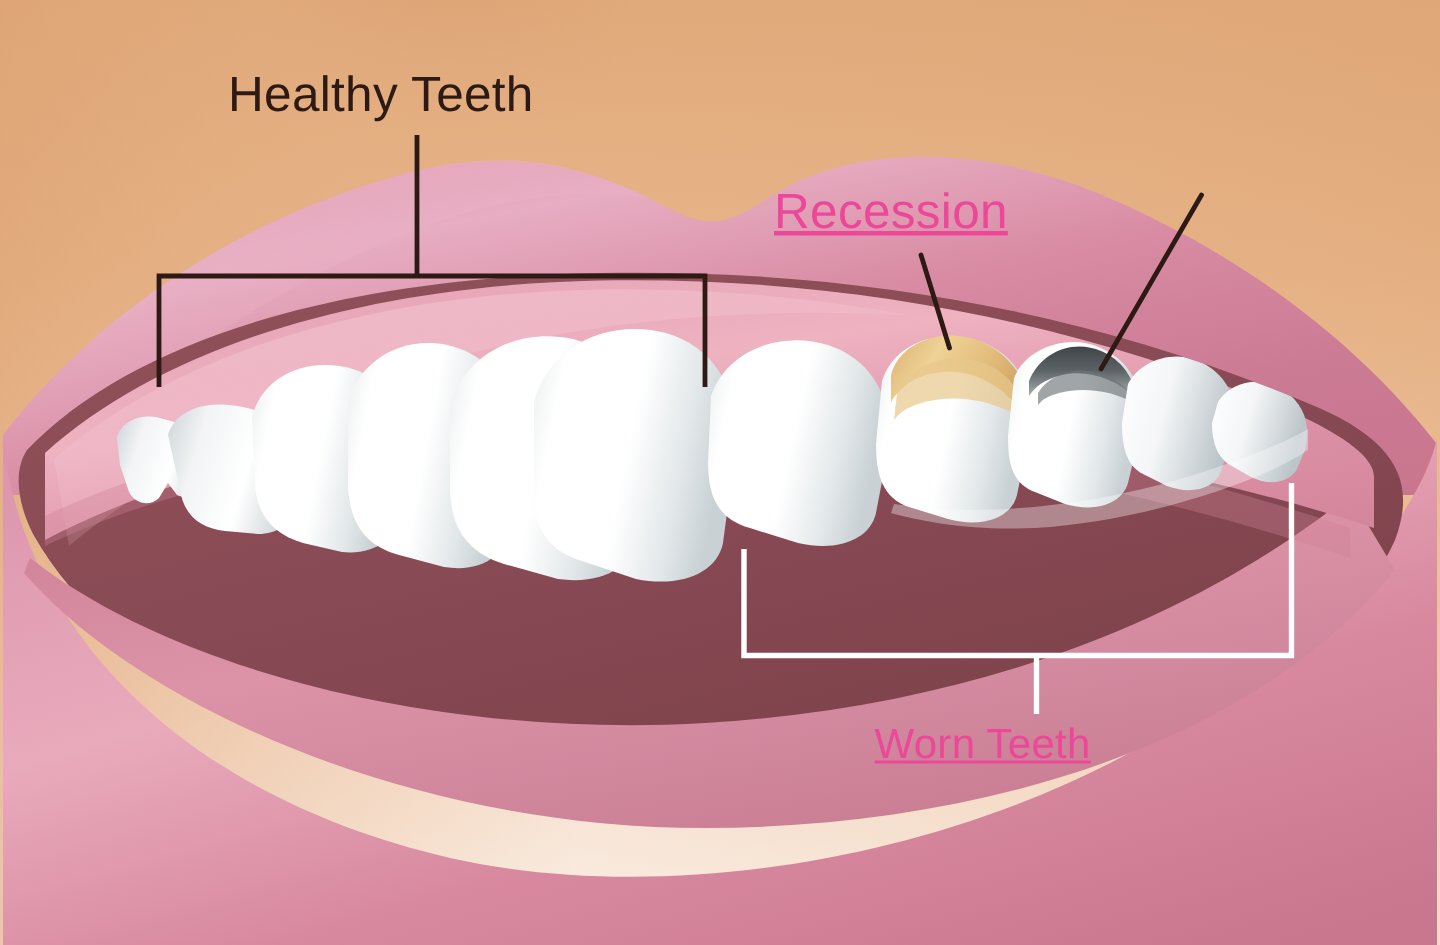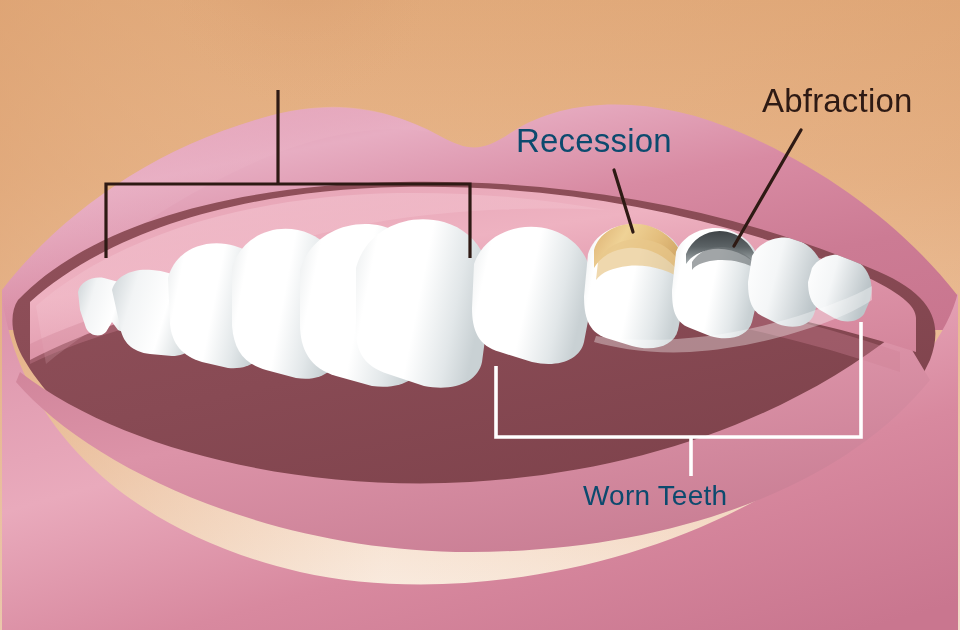--- a/index.html
+++ b/index.html
@@ -26,21 +26,22 @@
     position: absolute;
     font-family: "Liberation Sans", sans-serif;
     font-weight: 400;
     white-space: nowrap;
     letter-spacing: 0.2px;
   }
   .lbl-dark {
     color: #2e1a14;
   }
   .lbl-light {
-    color: #0c4a6e;
+    color: #ec4899;
+    text-decoration: underline;
   }
   #lbl-healthy  { left: 152px; top: 44px;  font-size: 33px; }
   #lbl-recession{ left: 516px; top: 122px; font-size: 33px; }
   #lbl-abfraction{ left: 762px; top: 82px; font-size: 33px; }
   #lbl-worn     { left: 583px; top: 480px; font-size: 28px; }
 </style>
 </head>
 <body>
 
 <div id="stage">
@@ -377,20 +378,20 @@
 
     <g>
       <line x1="614" y1="170" x2="633" y2="232" stroke="#2e1a14" stroke-width="3.2" stroke-linecap="round"></line>
     </g>
 
     <g>
       <line x1="801" y1="130" x2="734" y2="246" stroke="#2e1a14" stroke-width="3.2" stroke-linecap="round"></line>
     </g>
   </svg>
 
+  <div class="lbl lbl-dark" id="lbl-healthy">Healthy Teeth</div>
 
   <div class="lbl lbl-light" id="lbl-recession">Recession</div>
 
-  <div class="lbl lbl-dark" id="lbl-abfraction">Abfraction</div>
 
   <div class="lbl lbl-light" id="lbl-worn">Worn Teeth</div>
 
 </div>
 
 </body></html>

